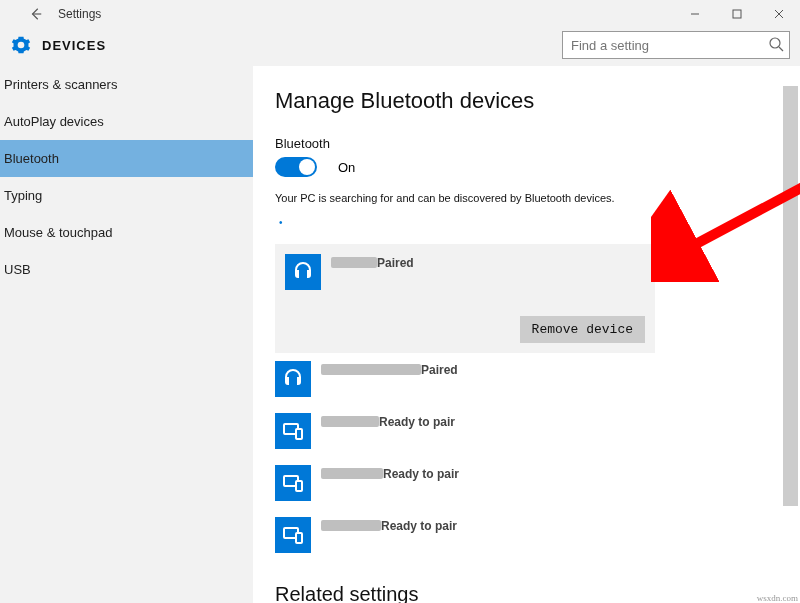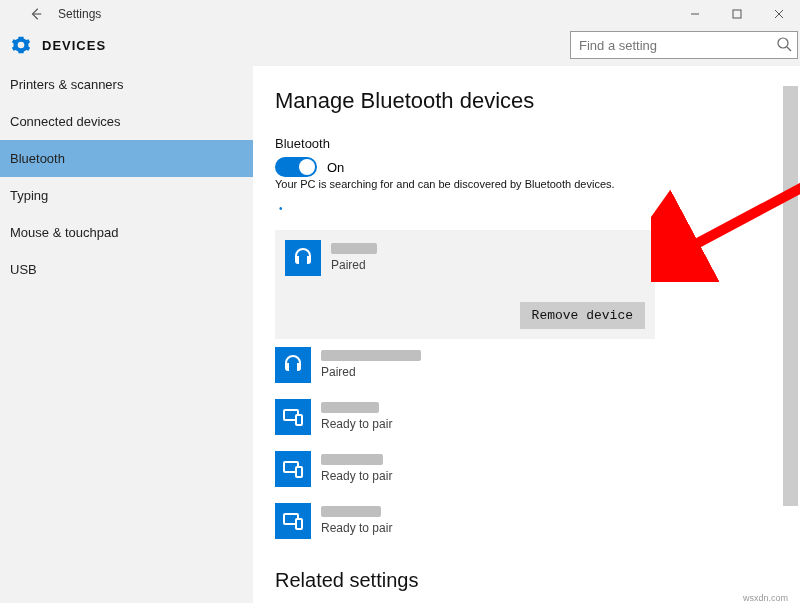--- a/index.html
+++ b/index.html
@@ -7,63 +7,63 @@
 
 
 .titlebar { height: 28px; background: #f2f2f2; display: flex; align-items: center; padding-left: 22px; }
 .back-btn { width: 28px; height: 28px; display: flex; align-items: center; justify-content: center; color:#555;}
 .title-text { font-size: 12px; color:#333; margin-left: 8px; }
 .win-controls { margin-left: auto; display:flex; }
 .win-btn { width: 42px; height:28px; display:flex; align-items:center; justify-content:center; color:#555;}
 .win-btn svg { width:10px; height:10px; }
 
 
-.header { height: 38px; background: #f2f2f2; display:flex; align-items:center; padding: 0 2px 4px 10px; }
+.header { height: 38px; background: #f2f2f2; display:flex; align-items:center; padding: 0 10px 4px 10px; }
 .gear { width: 22px; height:22px; display:flex; align-items:center; justify-content:center; }
 .header-title { font-size: 13px; font-weight:600; letter-spacing:1px; margin-left:10px; color:#111;}
 .search-wrap { margin-left:auto; position:relative; }
 .search { width: 228px; height:28px; border:1px solid #999; background:#fff; padding:0 28px 0 8px; font-size:13px; color:#666;}
 .search-icon-box { position:absolute; right:6px; top:5px; color:#666; }
 
 
 .body { display:flex; height: calc(603px - 66px); background:#fff; }
 .sidebar { width: 253px; background:#f2f2f2; }
-.side-item { height:37px; display:flex; align-items:center; padding-left:10px; font-size:13px; color:#222; }
+.side-item { height:37px; display:flex; align-items:center; padding-left:4px; font-size:13px; color:#222; }
 .side-item.selected { background:#74b1e0; }
 
 .content { flex:1; position:relative; padding: 22px 0 0 22px; overflow-y:auto; }
 .scroll-thumb { position:absolute; right:2px; top:20px; width:15px; height:420px; background:#ccc;}
 
 h1.page { font-size: 22px; font-weight:400; color:#111; margin-bottom:22px;}
 .lbl { font-size:13px; color:#111; margin-bottom:6px;}
-.toggle-row { display:flex; align-items:center; gap:10px; }
+.toggle-row { display:flex; align-items:center; gap:21px; margin-bottom:14px;}
 .toggle { width:42px; height:20px; border-radius:10px; background:#0078d7; position:relative;}
 .toggle-knob { position:absolute; right:2px; top:2px; width:16px; height:16px; background:#fff; border-radius:50%;}
 .toggle-txt { font-size:13px; }
 .status-text { font-size:11px; color:#111; max-width:380px; line-height:1.4; margin-bottom:11px;}
 .spinner-dot { font-size:10px; color:#0078d7; margin: 0 0 16px 4px;}
 
 .device-card { width: 380px; padding:10px 10px 10px 10px; }
 .device-card.selected { background:#f2f2f2; padding-bottom:10px;}
 .dev-row { display:flex; align-items:flex-start; gap:10px;}
 .dev-icon { width:36px; height:36px; background:#0078d7; display:flex; align-items:center; justify-content:center;}
-.dev-text { display:flex; flex-direction:column; padding-top:0;}
+.dev-text { display:flex; flex-direction:row; padding-top:0;font-weight:bold;}
 .dev-name { font-size:13px; color:#111; height:16px; display:flex; align-items:center;}
 .blur { display:inline-block; background:#bfbfbf; border-radius:2px; height:11px;}
 .dev-status { font-size:12px; color:#444; margin-top:2px;}
 .remove-row { display:flex; justify-content:flex-end; margin-top:26px;}
 .remove-btn { background:#ccc; border:none; padding:6px 12px; font-size:13px; color:#111;font-family:Liberation Mono, monospace;}
 
 .list-item { display:flex; gap:10px; padding:8px 0; width:380px;}
 h2.section { font-size:20px; font-weight:400; margin-top:22px; color:#111;}
 
 
 .arrow-svg { position:absolute; left:398px; top:96px; pointer-events:none;}
 
-.wm { position:absolute; right:12px; bottom:0; font-size:9px; color:#999;}
+.wm { position:absolute; right:2px; bottom:0; font-size:9px; color:#999;font-family:Liberation Serif, serif;}
 </style>
 </head>
 <body>
 
 <div class="titlebar">
   <div class="back-btn">
     <svg width="14" height="14" viewBox="0 0 16 16">
         <path d="M10 2 L4 8 L10 14" stroke="#555" stroke-width="1.3" fill="none"></path>
         <path d="M4 8 H14" stroke="#555" stroke-width="1.3"></path>
       </svg>
@@ -102,21 +102,21 @@
           <circle cx="7" cy="7" r="5" stroke="#666" fill="none" stroke-width="1.2"></circle>
           <path d="M11 11 L15 15" stroke="#666" stroke-width="1.2"></path>
         </svg>
     </span>
   </div>
 </div>
 
 <div class="body">
   <div class="sidebar">
     <div class="side-item">Printers &amp; scanners</div>
-    <div class="side-item">Connected devices</div>
+    <div class="side-item">AutoPlay devices</div>
     <div class="side-item selected">Bluetooth</div>
     <div class="side-item">Typing</div>
     <div class="side-item">Mouse &amp; touchpad</div>
     <div class="side-item">USB</div>
   </div>
 
   <div class="content">
     <div class="scroll-thumb"></div>
 
     <h1 class="page">Manage Bluetooth devices</h1>

